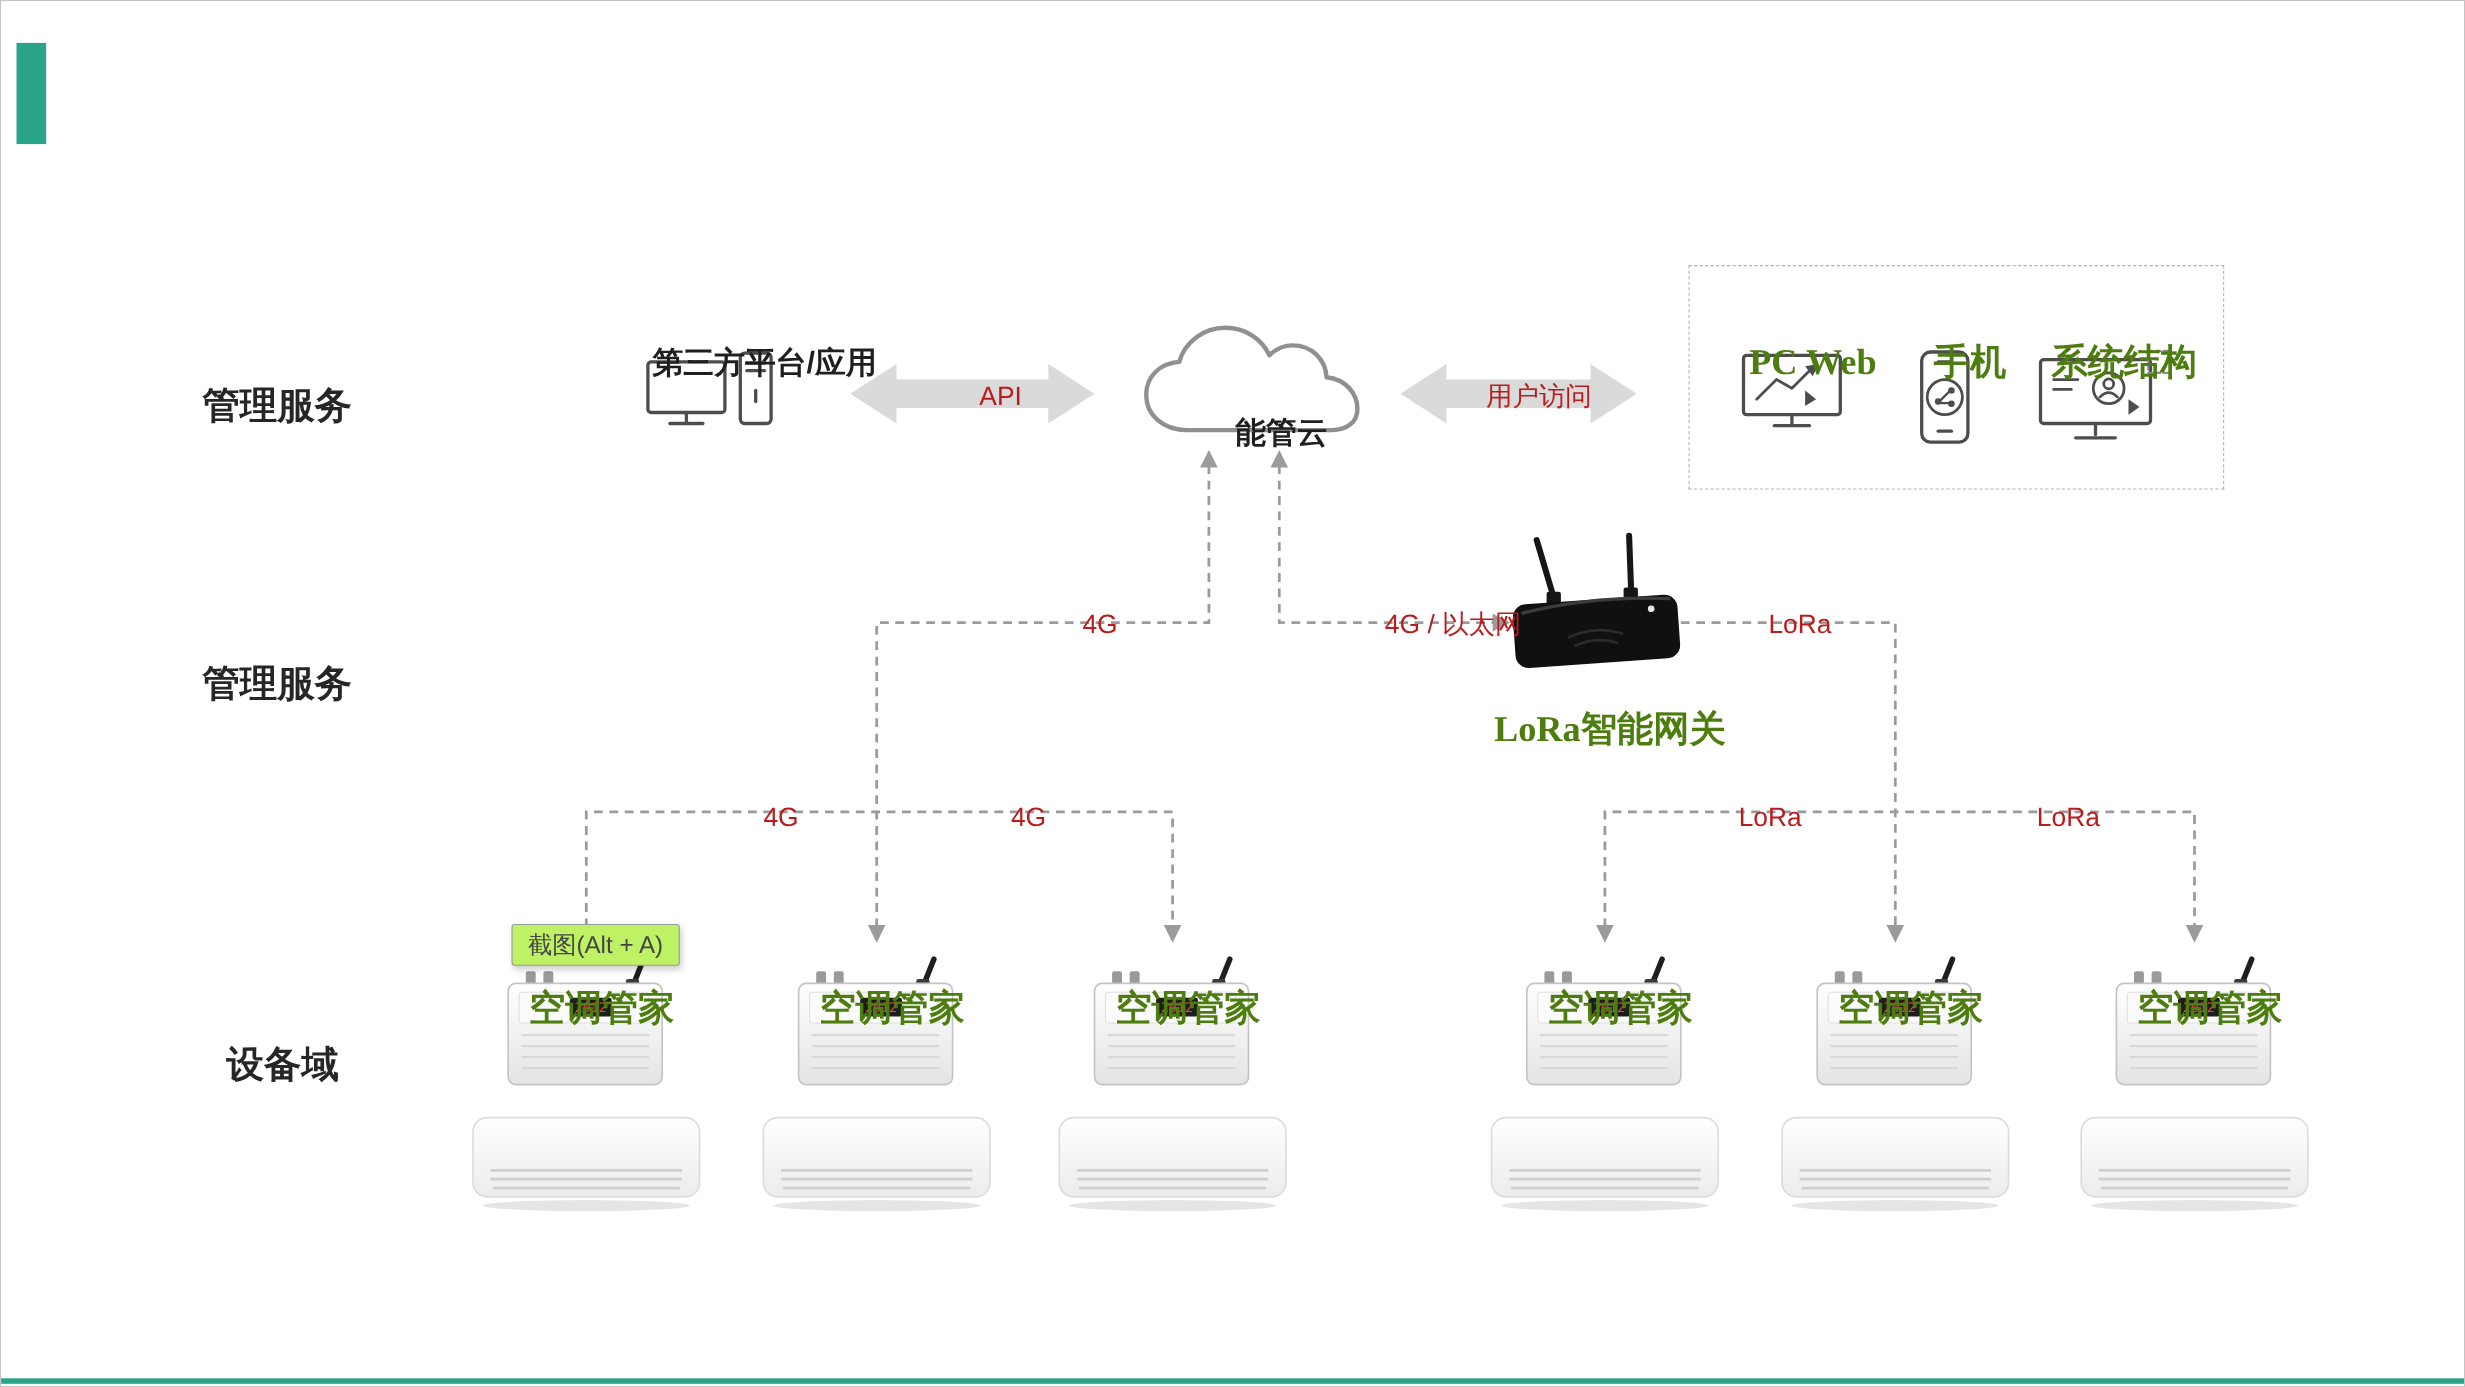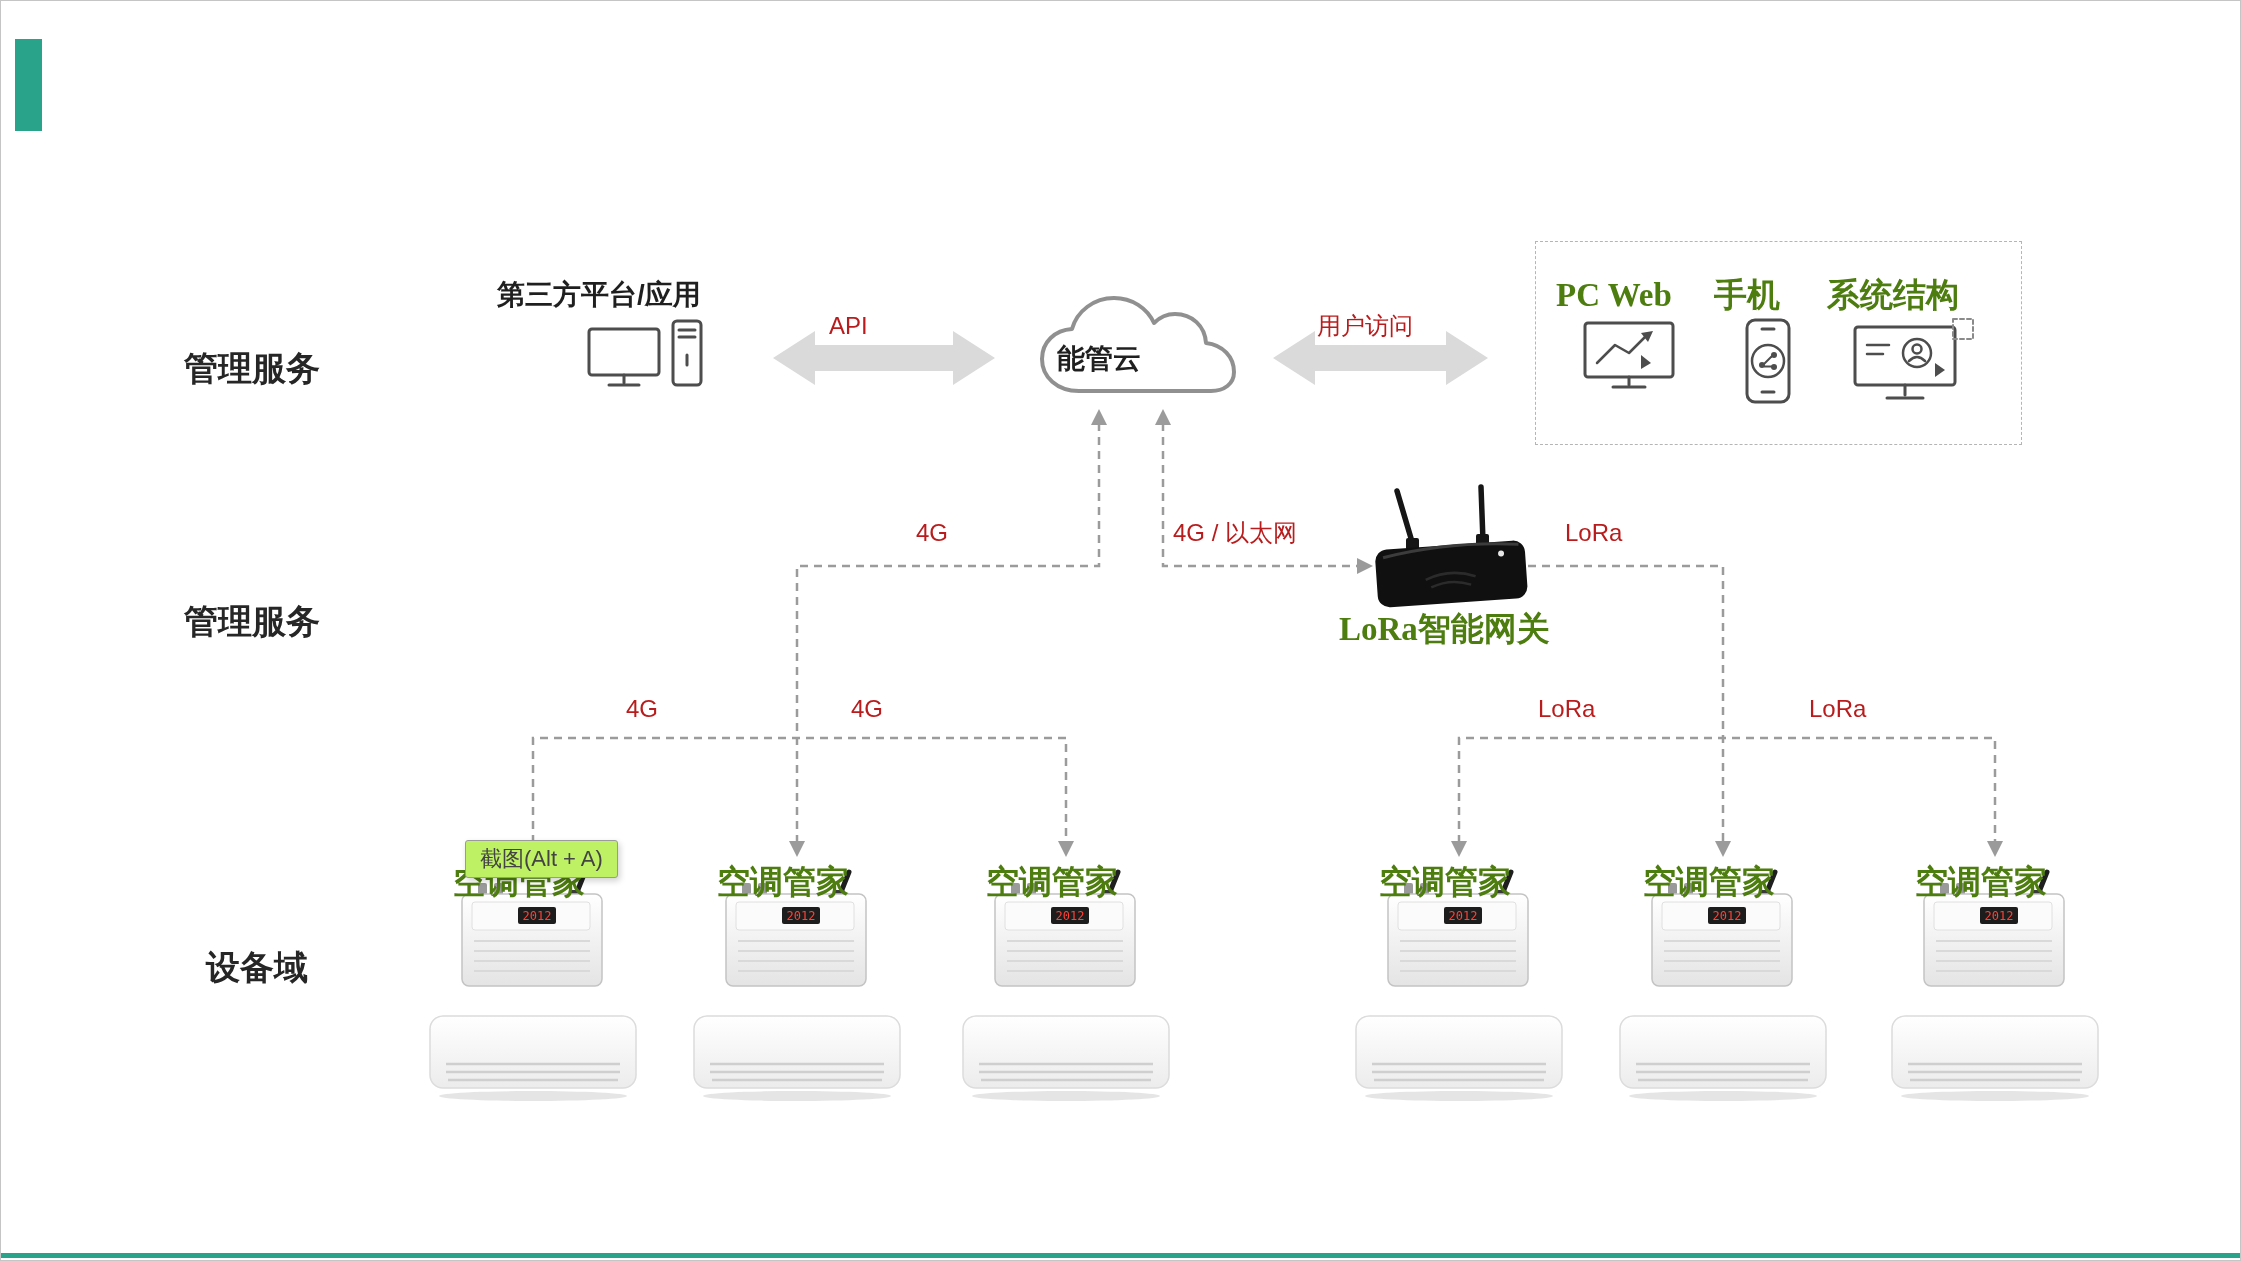--- a/index.html
+++ b/index.html
@@ -8,21 +8,21 @@
     position:relative;width:2241px;height:1261px;background:#ffffff;
     border:1px solid #c5c5c5;box-sizing:border-box;overflow:hidden;
   }
   .accent-bar{position:absolute;left:14px;top:38px;width:27px;height:92px;background:#2aa38b;}
   .footer-line{position:absolute;left:0;right:0;bottom:2px;height:5px;background:#2aa38b;}
   .title{
     position:absolute;left:62px;top:30px;margin:0;
     font-size:64px;font-weight:800;color:#141414;letter-spacing:2px;
   }
   .row-label{position:absolute;font-size:34px;font-weight:700;color:#262626;z-index:3;margin-left:36px;}
-  .lbl{position:absolute;text-align:left;z-index:3;line-height:1.15;}
+  .lbl{position:absolute;text-align:right;z-index:3;line-height:1.15;margin-top:35px;}
   .lbl.bold{font-size:28px;font-weight:700;color:#1f1f1f;}
   .lbl.bold-sm{font-size:33px;font-weight:700;color:#4d7c0f;font-family:Liberation Serif, serif;}
   .lbl.gray{font-size:24px;font-weight:400;color:#b91c1c;}
   .clients-box{
     position:absolute;left:1534px;top:240px;width:485px;height:202px;
     border:1px dashed #b5b5b5;z-index:0;
   }
   .diagram-svg{position:absolute;left:0;top:0;z-index:1;}
   .tooltip{
     position:absolute;left:464px;top:839px;z-index:6;

